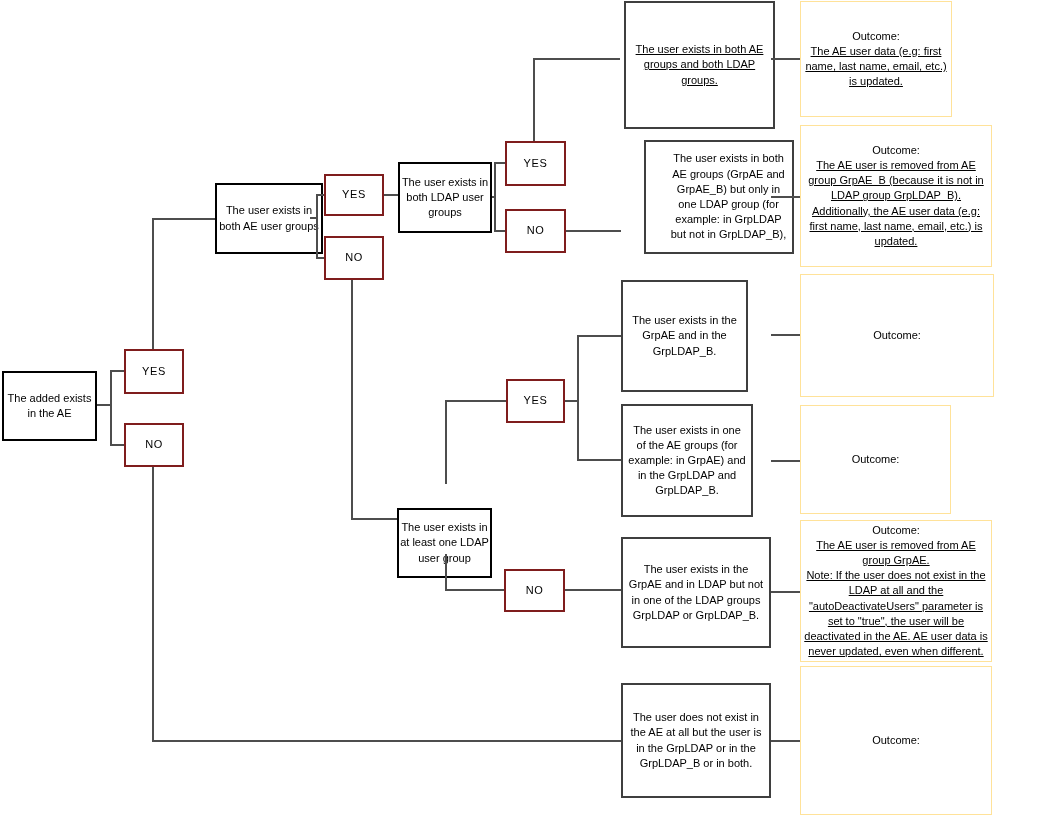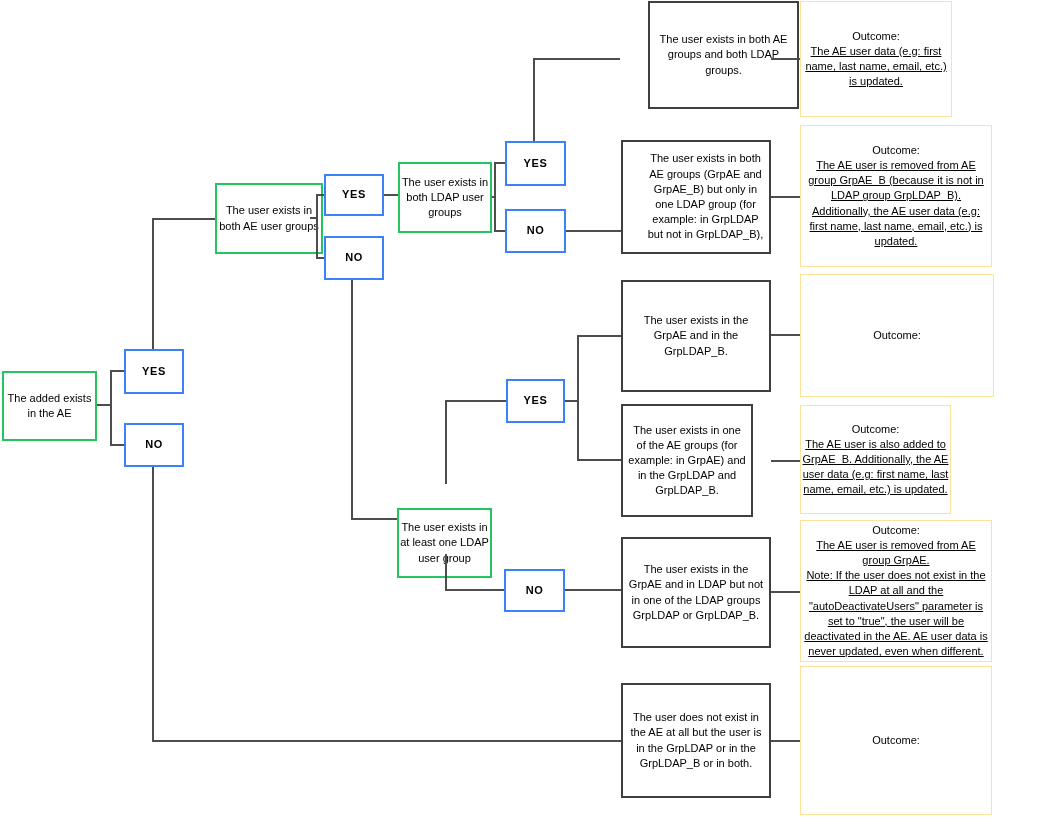--- a/index.html
+++ b/index.html
@@ -5,22 +5,22 @@
   html,body{margin:0;padding:0;background:#ffffff;}
   #canvas{
     position:relative;width:1039px;height:819px;background:#ffffff;
     font-family:"Liberation Sans", sans-serif;color:#000000;
   }
   .box{
     position:absolute;box-sizing:border-box;background:#ffffff;
     display:flex;align-items:center;justify-content:center;
     text-align:center;font-size:11px;line-height:1.38;
   }
-  .decision{border:2px solid #22c55e;padding:2px 0;}
-  .yesno{border:2px solid #3b82f6;letter-spacing:.6px;font-weight:bold;}
+  .decision{border:2px solid #000000;padding:2px 0;}
+  .yesno{border:2px solid #7f1d1d;letter-spacing:.6px;}
   .condition{border:2px solid #3f3f3f;padding:3px 5px;}
   .outcome{border:1.5px solid #ffe299;padding:3px 1px;flex-direction:column;}
   .outcome .body{white-space:pre-line;text-decoration:underline;}
   .ln{position:absolute;background:#4d4d4d;}
 </style>
 </head>
 <body>
 
 <div id="canvas">
 
@@ -37,41 +37,40 @@
   <div class="box decision" style="left:398px;top:162px;width:94px;height:71px;">The user exists in both LDAP user groups</div>
 
   <div class="box yesno" style="left:505px;top:141px;width:61px;height:45px;">YES</div>
   <div class="box yesno" style="left:505px;top:209px;width:61px;height:44px;">NO</div>
 
   <div class="box decision" style="left:397px;top:508px;width:95px;height:70px;">The user exists in at least one LDAP user group</div>
 
   <div class="box yesno" style="left:506px;top:379px;width:59px;height:44px;">YES</div>
   <div class="box yesno" style="left:504px;top:569px;width:61px;height:43px;">NO</div>
 
-  <div class="box condition" style="left:648px;top:1px;width:151px;height:108px;">The user exists in both AE groups and both LDAP groups.</div>
-  <div class="box condition" style="left:621px;top:140px;width:150px;height:114px;padding-left:24px;">The user exists in both AE groups (GrpAE and GrpAE_B) but only in one LDAP group (for example: in GrpLDAP but not in GrpLDAP_B),</div>
-  <div class="box condition" style="left:621px;top:280px;width:150px;height:112px;">The user exists in the GrpAE and in the GrpLDAP_B.</div>
+  <div class="box condition" style="left:624px;top:1px;width:151px;height:128px;text-decoration:underline;">The user exists in both AE groups and both LDAP groups.</div>
+  <div class="box condition" style="left:644px;top:140px;width:150px;height:114px;padding-left:24px;">The user exists in both AE groups (GrpAE and GrpAE_B) but only in one LDAP group (for example: in GrpLDAP but not in GrpLDAP_B),</div>
+  <div class="box condition" style="left:621px;top:280px;width:127px;height:112px;">The user exists in the GrpAE and in the GrpLDAP_B.</div>
   <div class="box condition" style="left:621px;top:404px;width:132px;height:113px;">The user exists in one of the AE groups (for example: in GrpAE) and in the GrpLDAP and GrpLDAP_B.</div>
   <div class="box condition" style="left:621px;top:683px;width:150px;height:115px;">The user does not exist in the AE at all but the user is in the GrpLDAP or in the GrpLDAP_B or in both.</div>
   <div class="box condition" style="left:621px;top:537px;width:150px;height:111px;">The user exists in the GrpAE and in LDAP but not in one of the LDAP groups GrpLDAP or GrpLDAP_B.</div>
 
   <div class="box outcome" style="left:800px;top:1px;width:152px;height:116px;">
     <div>Outcome:</div>
     <div class="body">The AE user data (e.g: first name, last name, email, etc.) is updated.</div>
   </div>
   <div class="box outcome" style="left:800px;top:125px;width:192px;height:142px;">
     <div>Outcome:</div>
     <div class="body">The AE user is removed from AE group GrpAE_B (because it is not in LDAP group GrpLDAP_B). Additionally, the AE user data (e.g: first name, last name, email, etc.) is updated.</div>
   </div>
   <div class="box outcome" style="left:800px;top:274px;width:194px;height:123px;">
     <div>Outcome:</div>
   </div>
   <div class="box outcome" style="left:800px;top:405px;width:151px;height:109px;">
     <div>Outcome:</div>
-    <div class="body">The AE user is also added to GrpAE_B. Additionally, the AE user data (e.g: first name, last name, email, etc.) is updated.</div>
   </div>
   <div class="box outcome" style="left:800px;top:520px;width:192px;height:142px;">
     <div>Outcome:</div>
     <div class="body">The AE user is removed from AE group GrpAE.
 Note: If the user does not exist in the LDAP at all and the "autoDeactivateUsers" parameter is set to "true", the user will be deactivated in the AE. AE user data is never updated, even when different.</div>
   </div>
   <div class="box outcome" style="left:800px;top:666px;width:192px;height:149px;">
     <div>Outcome:</div>
   </div>
 

